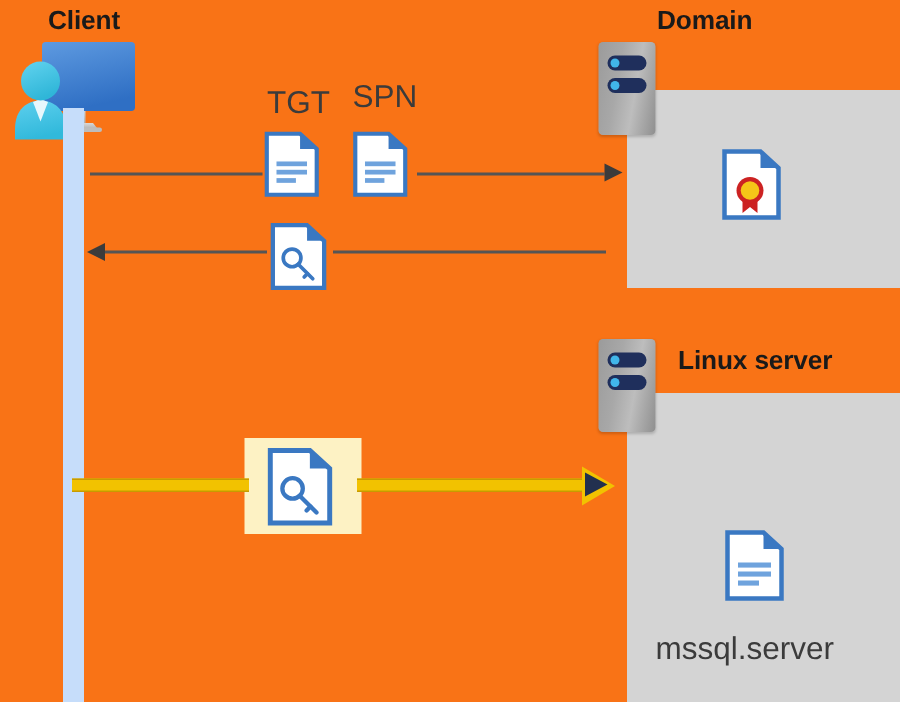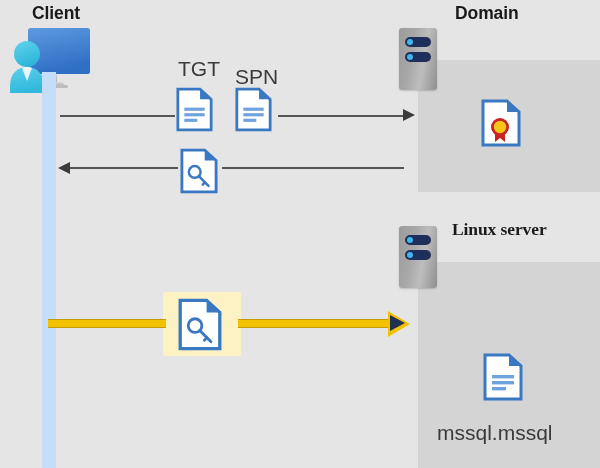--- a/index.html
+++ b/index.html
@@ -9,21 +9,21 @@
     background: #ffffff;
   }
   body {
     font-family: "Liberation Sans", sans-serif;
     -webkit-font-smoothing: antialiased;
   }
   #diagram {
     position: relative;
     width: 600px;
     height: 468px;
-    background: #e5e5e5;
+    background: #f97316;
     overflow: hidden;
   }
 
   
   .abs { position: absolute; }
   .heading {
     font-weight: bold;
     color: #1a1a1a;
     font-size: 17.5px;
     line-height: 21px;
@@ -184,21 +184,21 @@
     <div class="server-tower" style="position:relative;">
       <div class="bar b1">
         <span class="led"></span>
       </div>
       <div class="bar b2">
         <span class="led"></span>
       </div>
     </div>
   </div>
 
-  <div class="abs heading" style="left:455px; top:3px;text-align:center;">Domain</div>
+  <div class="abs heading" style="left:438px; top:3px;text-align:center;">Domain</div>
 
   <div class="doc" style="left:481px; top:99px;">
     <svg width="40" height="48" viewBox="0 0 40 48">
       <path d="M2 2 H26 L38 13 V46 H2 Z" fill="#ffffff" stroke="#3a78c2" stroke-width="3"></path>
       <path d="M26 2 L38 13 H26 Z" fill="#3a78c2"></path>
 
       <path d="M14 30 L14 43 L19 39 L24 43 L24 30 Z" fill="#cc2222"></path>
 
       <circle cx="19" cy="28" r="9" fill="#cc2222"></circle>
       <circle cx="19" cy="28" r="6.2" fill="#f5c518"></circle>
@@ -211,37 +211,37 @@
     <div class="server-tower" style="position:relative;">
       <div class="bar b1">
         <span class="led"></span>
       </div>
       <div class="bar b2">
         <span class="led"></span>
       </div>
     </div>
   </div>
 
-  <div class="abs heading" style="left:452px; top:219px;font-family:Liberation Serif, serif;">Linux server</div>
+  <div class="abs heading" style="left:452px; top:230px;">Linux server</div>
 
 
   <div class="doc" style="left:483px; top:353px;">
     <svg width="40" height="48" viewBox="0 0 40 48">
       <path d="M2 2 H26 L38 13 V46 H2 Z" fill="#ffffff" stroke="#3a78c2" stroke-width="3"></path>
       <path d="M26 2 L38 13 H26 Z" fill="#3a78c2"></path>
       <rect x="9" y="22" width="22" height="3.4" fill="#6fa3dd"></rect>
       <rect x="9" y="28" width="22" height="3.4" fill="#6fa3dd"></rect>
       <rect x="9" y="34" width="14" height="3.4" fill="#6fa3dd"></rect>
     </svg>
   </div>
 
-  <div class="abs plain-label" style="left:437px; top:421px;">mssql.mssql</div>
+  <div class="abs plain-label" style="left:437px; top:421px;">mssql.server</div>
 
   <div class="abs plain-label" style="left:178px; top:57px;">TGT</div>
-  <div class="abs plain-label" style="left:235px; top:65px;">SPN</div>
+  <div class="abs plain-label" style="left:235px; top:53px;">SPN</div>
 
   <div class="abs thin-line" style="left:60px; top:115px; width:115px;"></div>
 
   <div class="doc" style="left:176px; top:87px;">
     <svg width="37" height="45" viewBox="0 0 40 48">
       <path d="M2 2 H26 L38 13 V46 H2 Z" fill="#ffffff" stroke="#3a78c2" stroke-width="3"></path>
       <path d="M26 2 L38 13 H26 Z" fill="#3a78c2"></path>
       <rect x="9" y="22" width="22" height="3.4" fill="#6fa3dd"></rect>
       <rect x="9" y="28" width="22" height="3.4" fill="#6fa3dd"></rect>
       <rect x="9" y="34" width="14" height="3.4" fill="#6fa3dd"></rect>

